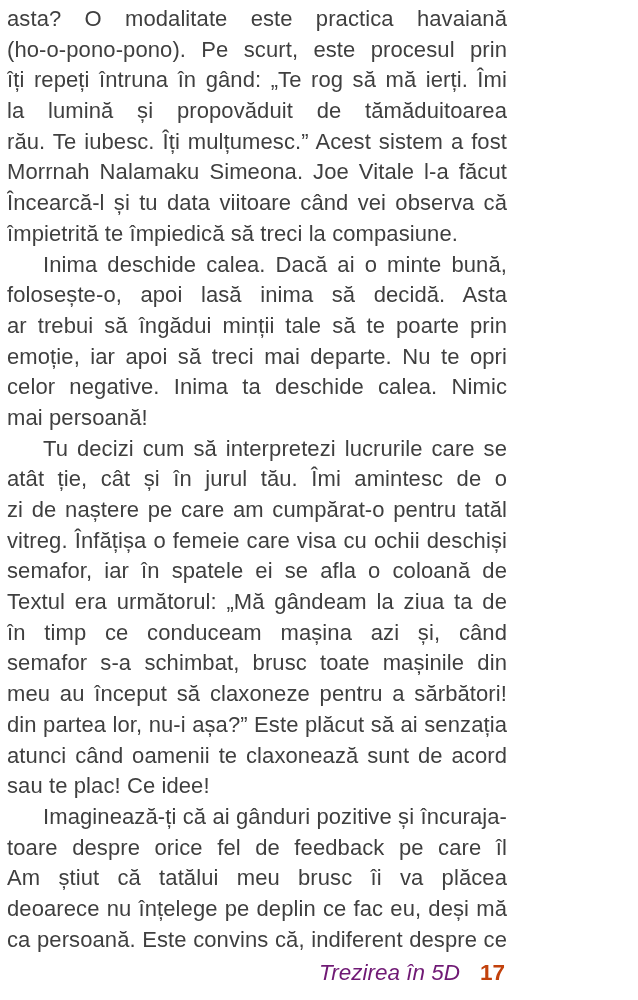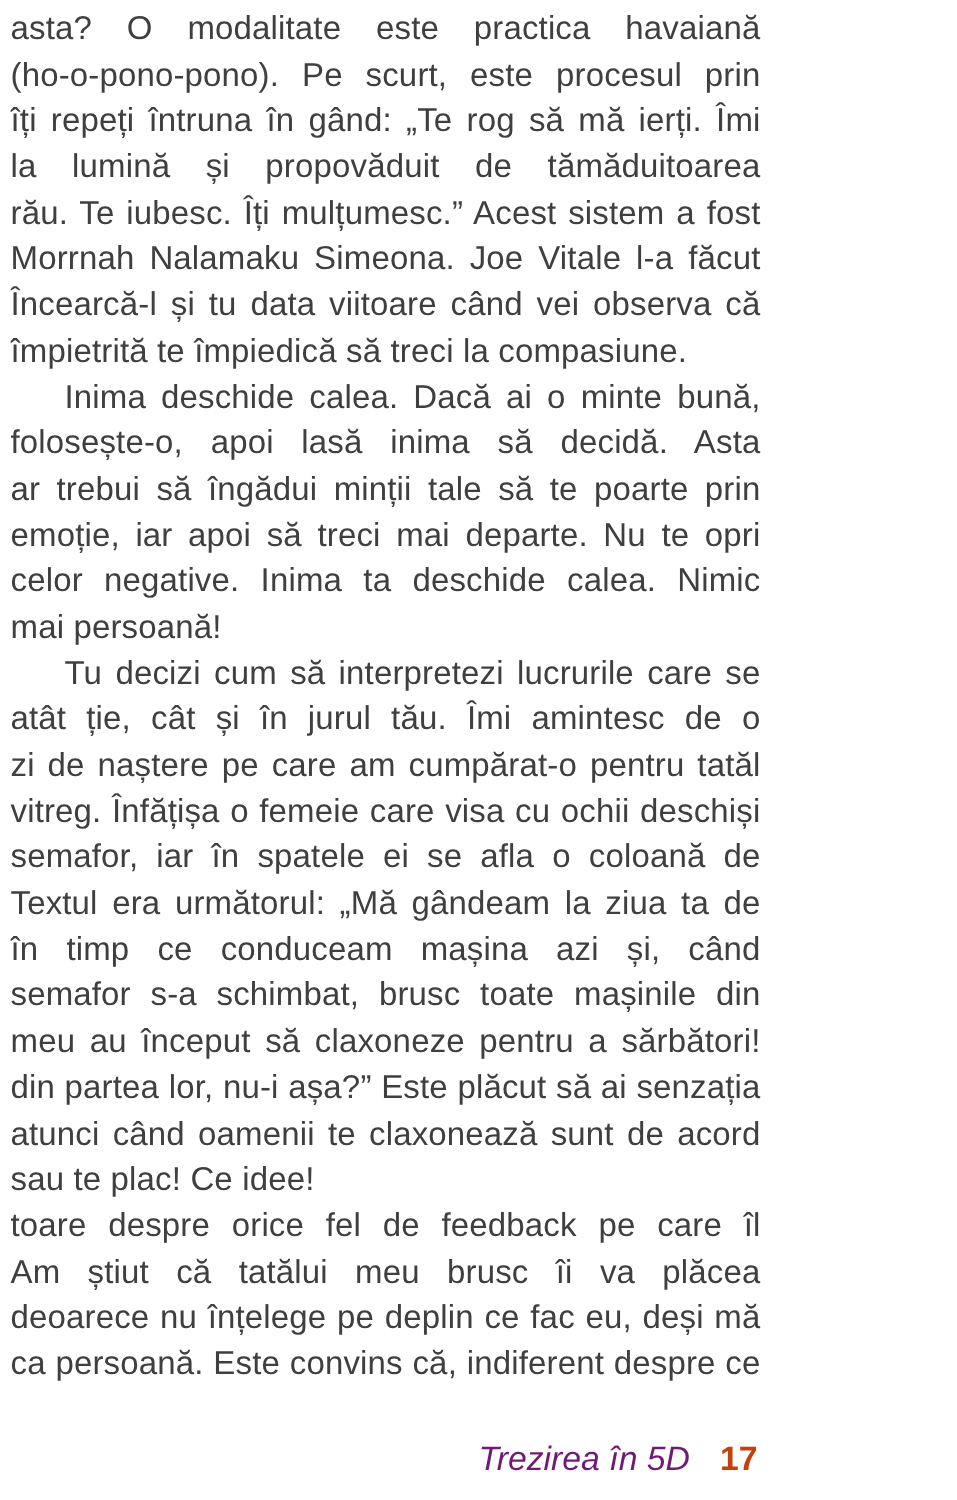--- a/index.html
+++ b/index.html
@@ -83,20 +83,21 @@
       <div class="line">zi de naștere pe care am cumpărat-o pentru tatăl meu</div>
       <div class="line">vitreg. Înfățișa o femeie care visa cu ochii deschiși la</div>
       <div class="line">semafor, iar în spatele ei se afla o coloană de mașini.</div>
       <div class="line">Textul era următorul: „Mă gândeam la ziua ta de naștere</div>
       <div class="line">în timp ce conduceam mașina azi și, când culoarea la</div>
       <div class="line">semafor s-a schimbat, brusc toate mașinile din spatele</div>
       <div class="line">meu au început să claxoneze pentru a sărbători! Drăguț</div>
       <div class="line">din partea lor, nu-i așa?” Este plăcut să ai senzația că</div>
       <div class="line">atunci când oamenii te claxonează sunt de acord cu tine</div>
       <div class="line lastline">sau te plac! Ce idee!</div>
+      <div class="line indent">Imaginează-ți că ai gânduri pozitive și încuraja-</div>
       <div class="line">toare despre orice fel de feedback pe care îl primești.</div>
       <div class="line">Am știut că tatălui meu brusc îi va plăcea felicitarea,</div>
       <div class="line">deoarece nu înțelege pe deplin ce fac eu, deși mă place</div>
       <div class="line">ca persoană. Este convins că, indiferent despre ce este</div>
     </div>
   <div class="footer">
     <span class="book-title">Trezirea în 5D</span><span class="page-number">17</span>
   </div>
 </div>
 

